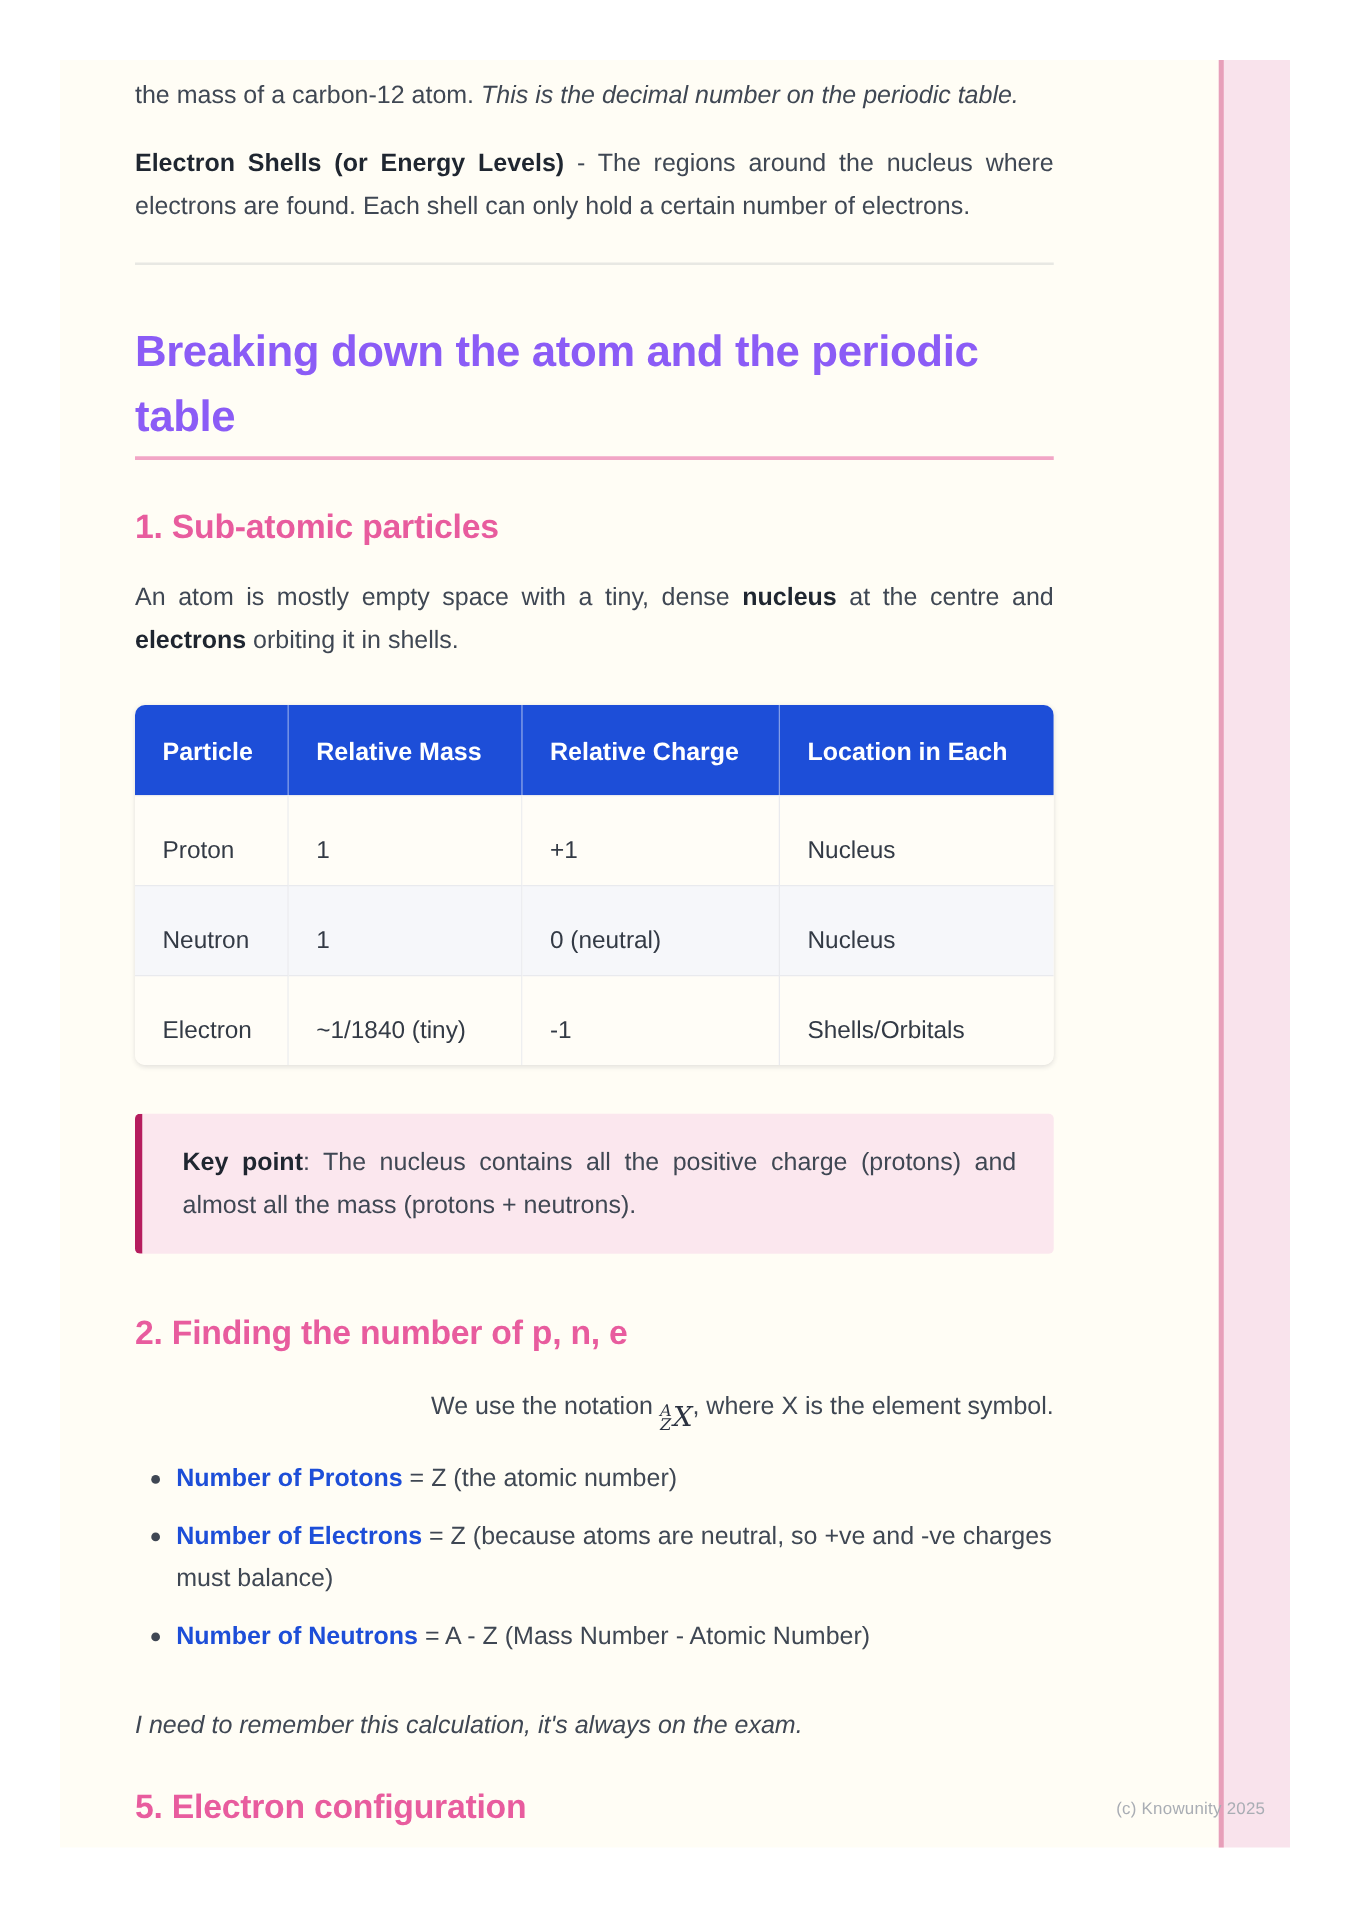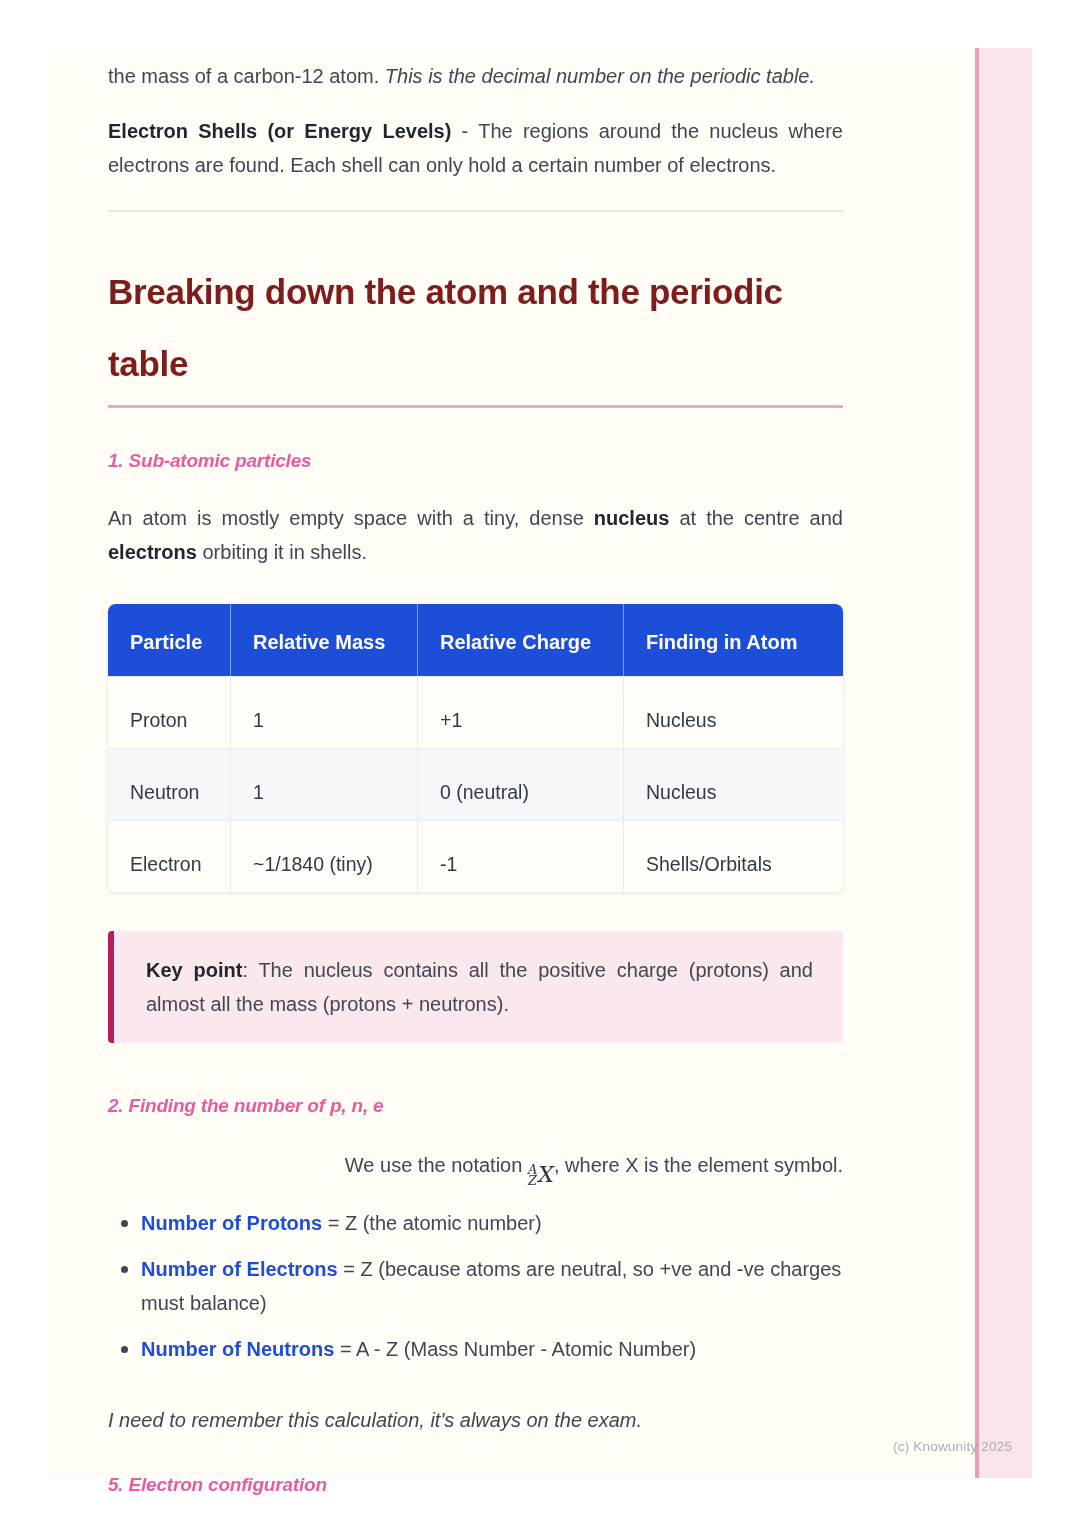--- a/index.html
+++ b/index.html
@@ -15,26 +15,26 @@
 
   .body-text { font-size:20px; line-height:34px; color:#3f4753; text-align:justify; }
   .body-text b, .body-text strong { color:#1f2630; font-weight:700; }
   .ital { font-style:italic; }
 
   .p1 { margin-top:11px; }
   .p2 { margin-top:21px; }
 
   .gray-rule { border:none; border-top:2px solid #e8e8e3; margin-top:28px; }
 
-  .main-heading { margin-top:44px; font-size:35px; line-height:72px; font-weight:800;
-                  letter-spacing:-0.3px; color:#7f1d1d; }
+  .main-heading { margin-top:44px; font-size:35px; line-height:52px; font-weight:800;
+                  letter-spacing:-0.3px; color:#8b5cf6; }
   .pink-rule { border:none; height:3px; background:#f2a6c6; margin-top:5px; }
 
-  .section-heading { font-size:19px; line-height:34px; font-weight:800;
-                     letter-spacing:-0.2px; color:#e85c9e;font-style:italic; }
+  .section-heading { font-size:27px; line-height:34px; font-weight:800;
+                     letter-spacing:-0.2px; color:#e85c9e; }
   .sh1 { margin-top:36px; }
   .sh2 { margin-top:46px; }
   .sh3 { margin-top:31px; }
 
   .s1-para { margin-top:23px; }
 
   .table-wrap { margin-top:35px; border-radius:8px; overflow:hidden;
                 box-shadow:0 1px 4px rgba(50,50,70,0.14); }
   table { width:100%; border-collapse:separate; border-spacing:0; }
   th { background:#1d4ed8; color:#ffffff; font-size:20px; font-weight:700;
@@ -98,21 +98,21 @@
         <col style="width:123px">
           <col style="width:187px">
           <col style="width:206px">
           <col style="width:219px">
       </colgroup>
       <thead>
         <tr>
           <th>Particle</th>
           <th>Relative Mass</th>
           <th>Relative Charge</th>
-          <th>Finding in Atom</th>
+          <th>Location in Each</th>
         </tr>
       </thead>
       <tbody>
         <tr>
           <td>Proton</td>
           <td>1</td>
           <td>+1</td>
           <td>Nucleus</td>
         </tr>
         <tr class="alt">

